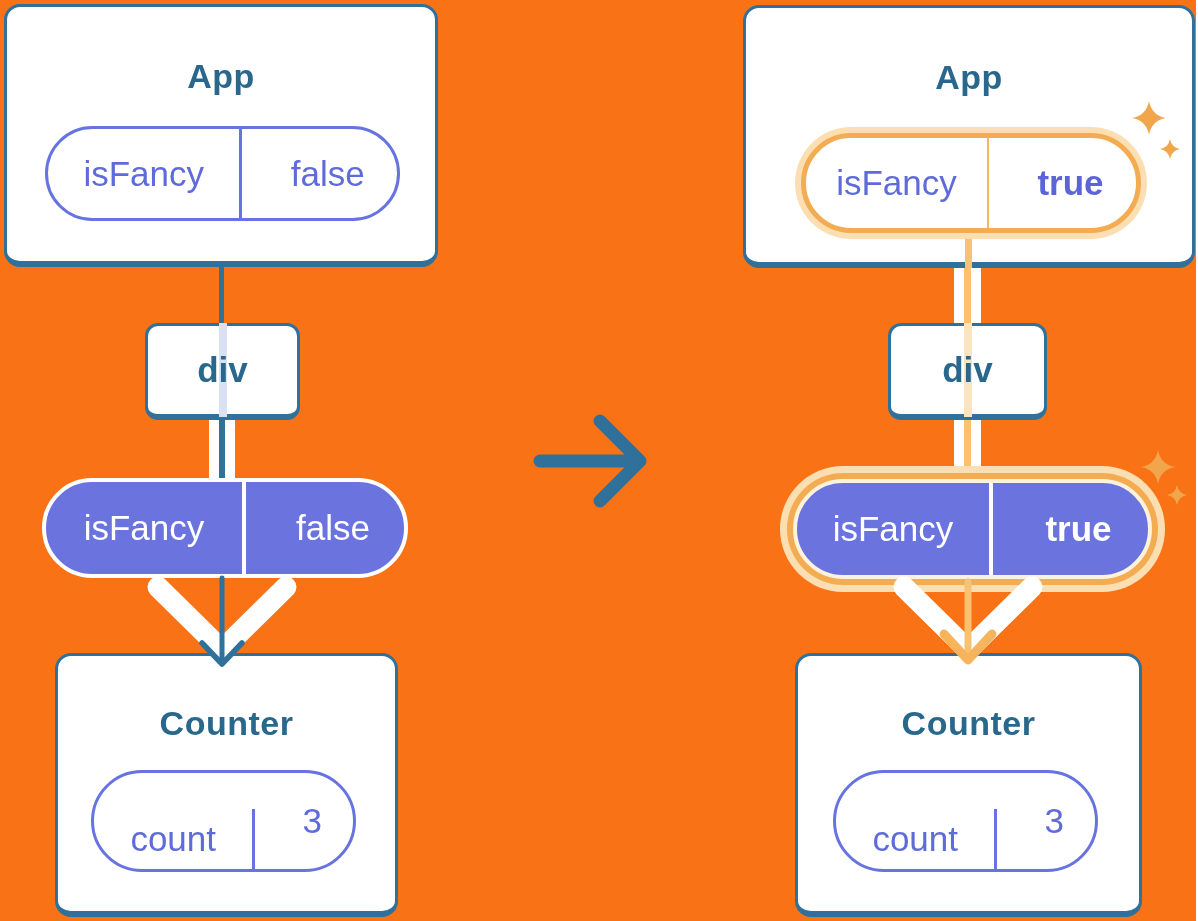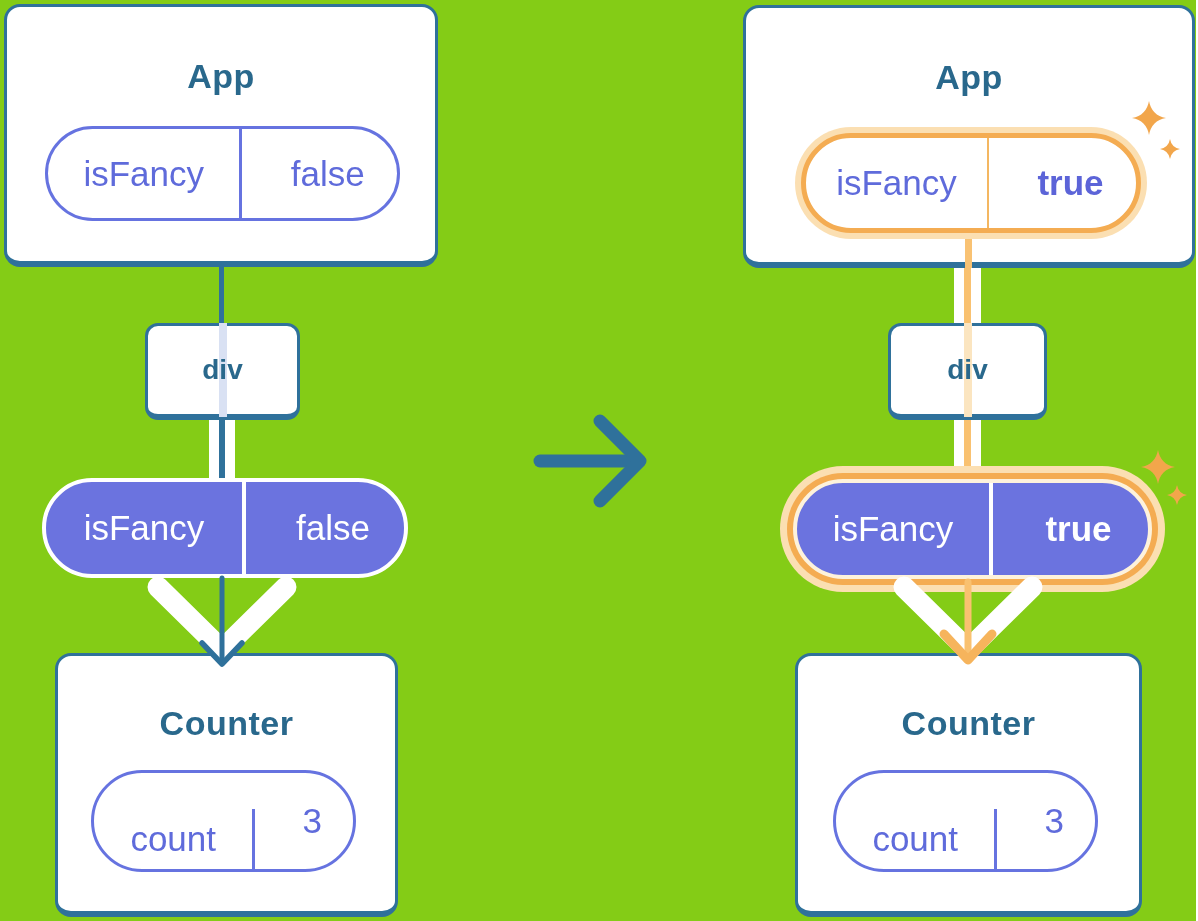--- a/index.html
+++ b/index.html
@@ -1,19 +1,19 @@
 <!DOCTYPE html>
 <html><head>
 <meta charset="utf-8">
 <style>
   html,body{margin:0;padding:0;}
   .canvas{
     position:relative;
     width:1196px;height:921px;
-    background:#84cc16;
+    background:#f97316;
     overflow:hidden;
     font-family:"Liberation Sans", sans-serif;
   }
   
   .card{
     position:absolute;
     background:#fff;
     border:3px solid #2F719B;
     border-bottom-width:6px;
     border-radius:16px;
@@ -31,21 +31,21 @@
   }
   .node{
     position:absolute;
     background:#fff;
     border:3px solid #2F719B;
     border-bottom-width:6px;
     border-radius:13px;
     box-sizing:border-box;
     display:flex;align-items:center;justify-content:center;
     color:#29688C;
-    font-size:28px;
+    font-size:35px;
     font-weight:600;
     z-index:2;
   }
   .node .node-label{position:relative;z-index:4;}
   
   .pill{
     position:absolute;
     display:flex;align-items:stretch;
     background:#fff;
     border:3px solid #6673E0;

